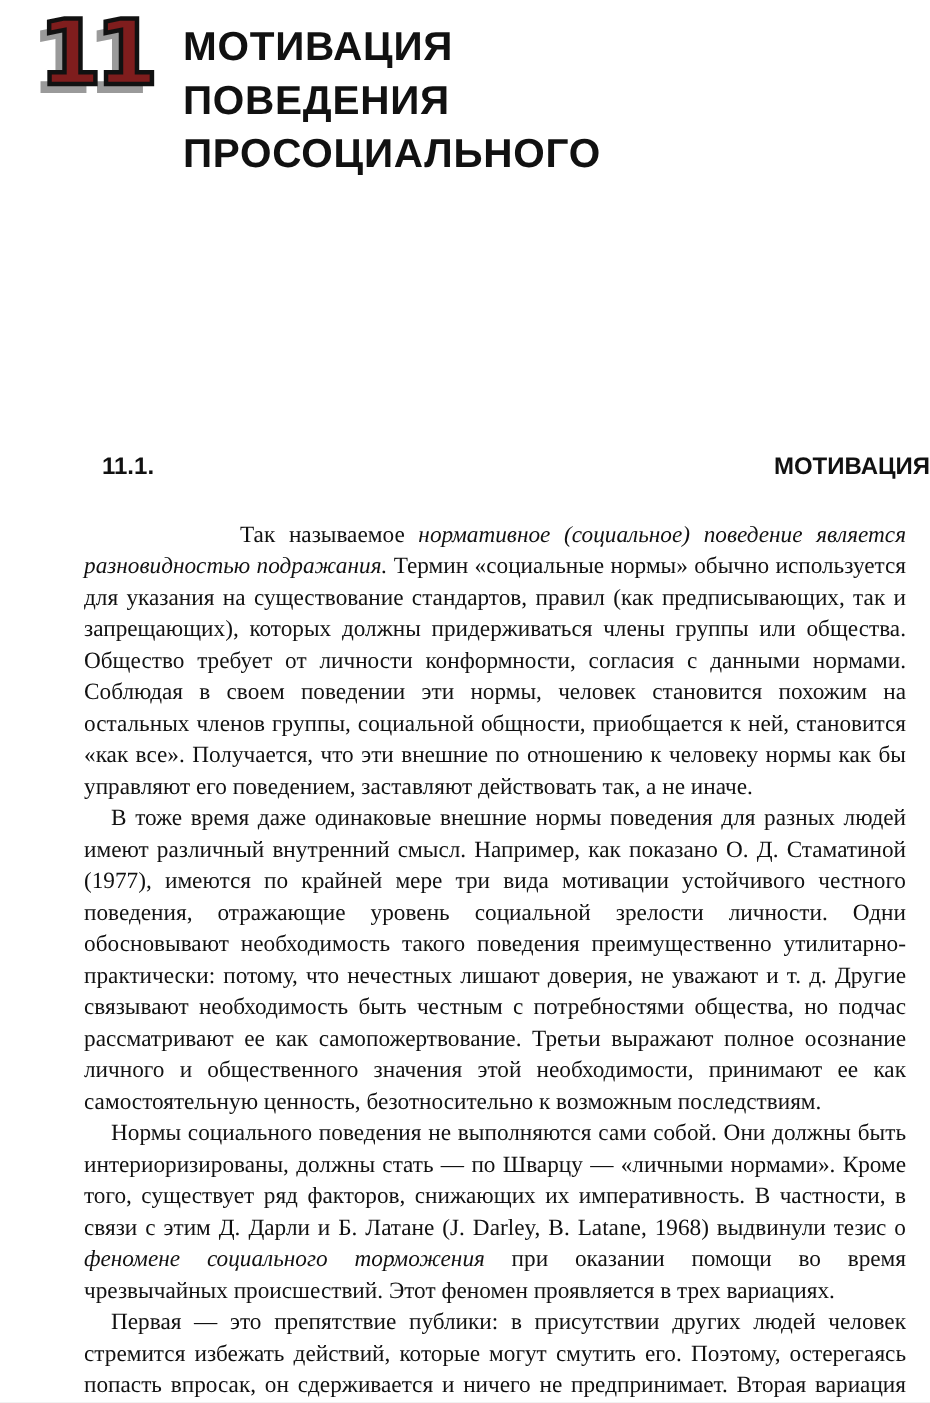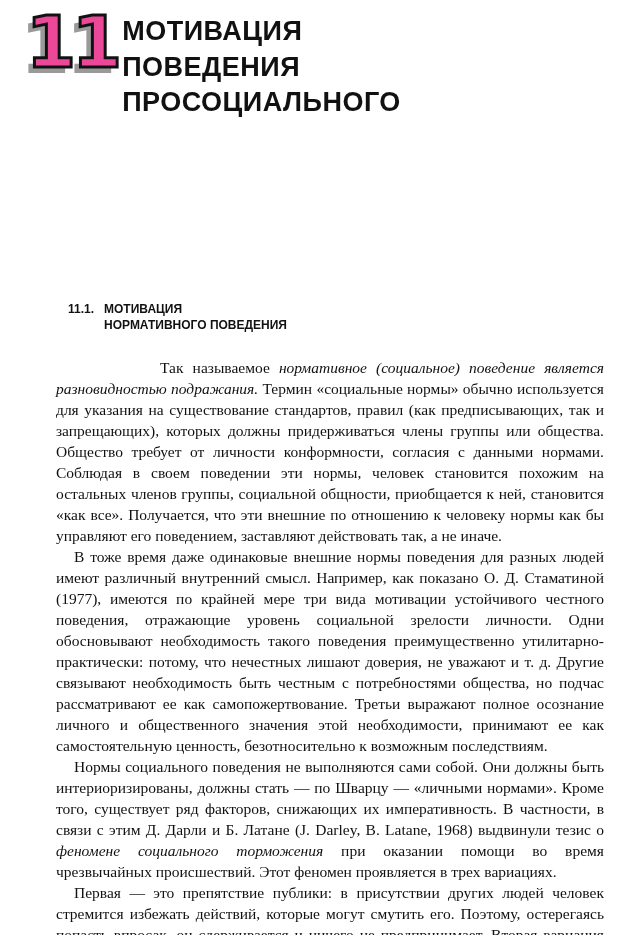--- a/index.html
+++ b/index.html
@@ -16,24 +16,24 @@
   }
   
   .chapter-header {
     display: flex;
     align-items: flex-start;
     padding: 8px 16px 0 18px;
   }
   .chapter-number {
     font-family: "DejaVu Sans", sans-serif;
     font-weight: bold;
-    font-size: 72px;
+    font-size: 60px;
     line-height: 0.95;
     letter-spacing: -4px;
-    color: #ec4899;
+    color: #7f1d1d;
     -webkit-text-stroke: 3px #111;
     text-shadow: -6px 6px 0 #9a9a9a;
     padding-left: 8px;
     min-width: 100px;
   }
   .chapter-title {
     font-family: "Liberation Sans", "DejaVu Sans", sans-serif;
     font-weight: bold;
     font-size: 27px;
     line-height: 1.32;
@@ -43,22 +43,23 @@
     padding-left: 4px;
   }
   .chapter-title span { display: block; }
 
   
   .section-heading {
     display: flex;
     margin: 180px 0 0 68px;
     font-family: "Liberation Sans", "DejaVu Sans", sans-serif;
     font-weight: bold;
-    font-size: 12px;
+    font-size: 16px;
     line-height: 1.35;
+    justify-content: space-between;
   }
   .section-number { margin-right: 10px; white-space: nowrap; }
   .section-title span { display: block; }
 
   
   .body-text {
     margin: 24px 16px 0 16px;
     font-size: 15.5px;
     line-height: 21px;
     text-align: justify;
@@ -78,21 +79,20 @@
       <span>МОТИВАЦИЯ</span>
       <span>ПОВЕДЕНИЯ</span>
       <span>ПРОСОЦИАЛЬНОГО</span>
     </h1>
   </header>
 
   <div class="section-heading">
     <span class="section-number">11.1.</span>
     <span class="section-title">
       <span>МОТИВАЦИЯ</span>
-      <span>НОРМАТИВНОГО ПОВЕДЕНИЯ</span>
     </span>
   </div>
 
   <div class="body-text">
     <p class="first-par"><span>Так называемое </span><span class="it">нормативное (социальное) поведение является разновидностью подражания.</span><span> Термин «социальные нормы» обычно используется для указания на существование стандартов, правил (как предписывающих, так и запрещающих), которых должны придерживаться члены группы или общества. Общество требует от личности конформности, согласия с данными нормами. Соблюдая в своем поведении эти нормы, человек становится похожим на остальных членов группы, социальной общности, приобщается к ней, становится «как все». Получается, что эти внешние по отношению к человеку нормы как бы управляют его поведением, заставляют действовать так, а не иначе.</span></p>
     <p><span>В тоже время даже одинаковые внешние нормы поведения для разных людей имеют различный внутренний смысл. Например, как показано О. Д. Стаматиной (1977), имеются по крайней мере три вида мотивации устойчивого честного поведения, отражающие уровень социальной зрелости личности. Одни обосновывают необходимость такого поведения преимущественно утилитарно-практически: потому, что нечестных лишают доверия, не уважают и т. д. Другие связывают необходимость быть честным с потребностями общества, но подчас рассматривают ее как самопожертвование. Третьи выражают полное осознание личного и общественного значения этой необходимости, принимают ее как самостоятельную ценность, безотносительно к возможным последствиям.</span></p>
     <p><span>Нормы социального поведения не выполняются сами собой. Они должны быть интериоризированы, должны стать — по Шварцу — «личными нормами». Кроме того, существует ряд факторов, снижающих их императивность. В частности, в связи с этим Д. Дарли и Б. Латане (J. Darley, B. Latane, 1968) выдвинули тезис о </span><span class="it">феномене социального торможения</span><span> при оказании помощи во время чрезвычайных происшествий. Этот феномен проявляется в трех вариациях.</span></p>
     <p><span>Первая — это препятствие публики: в присутствии других людей человек стремится избежать действий, которые могут смутить его. Поэтому, остерегаясь попасть впросак, он сдерживается и ничего не предпринимает. Вторая вариация — </span></p>
   </div>
 

